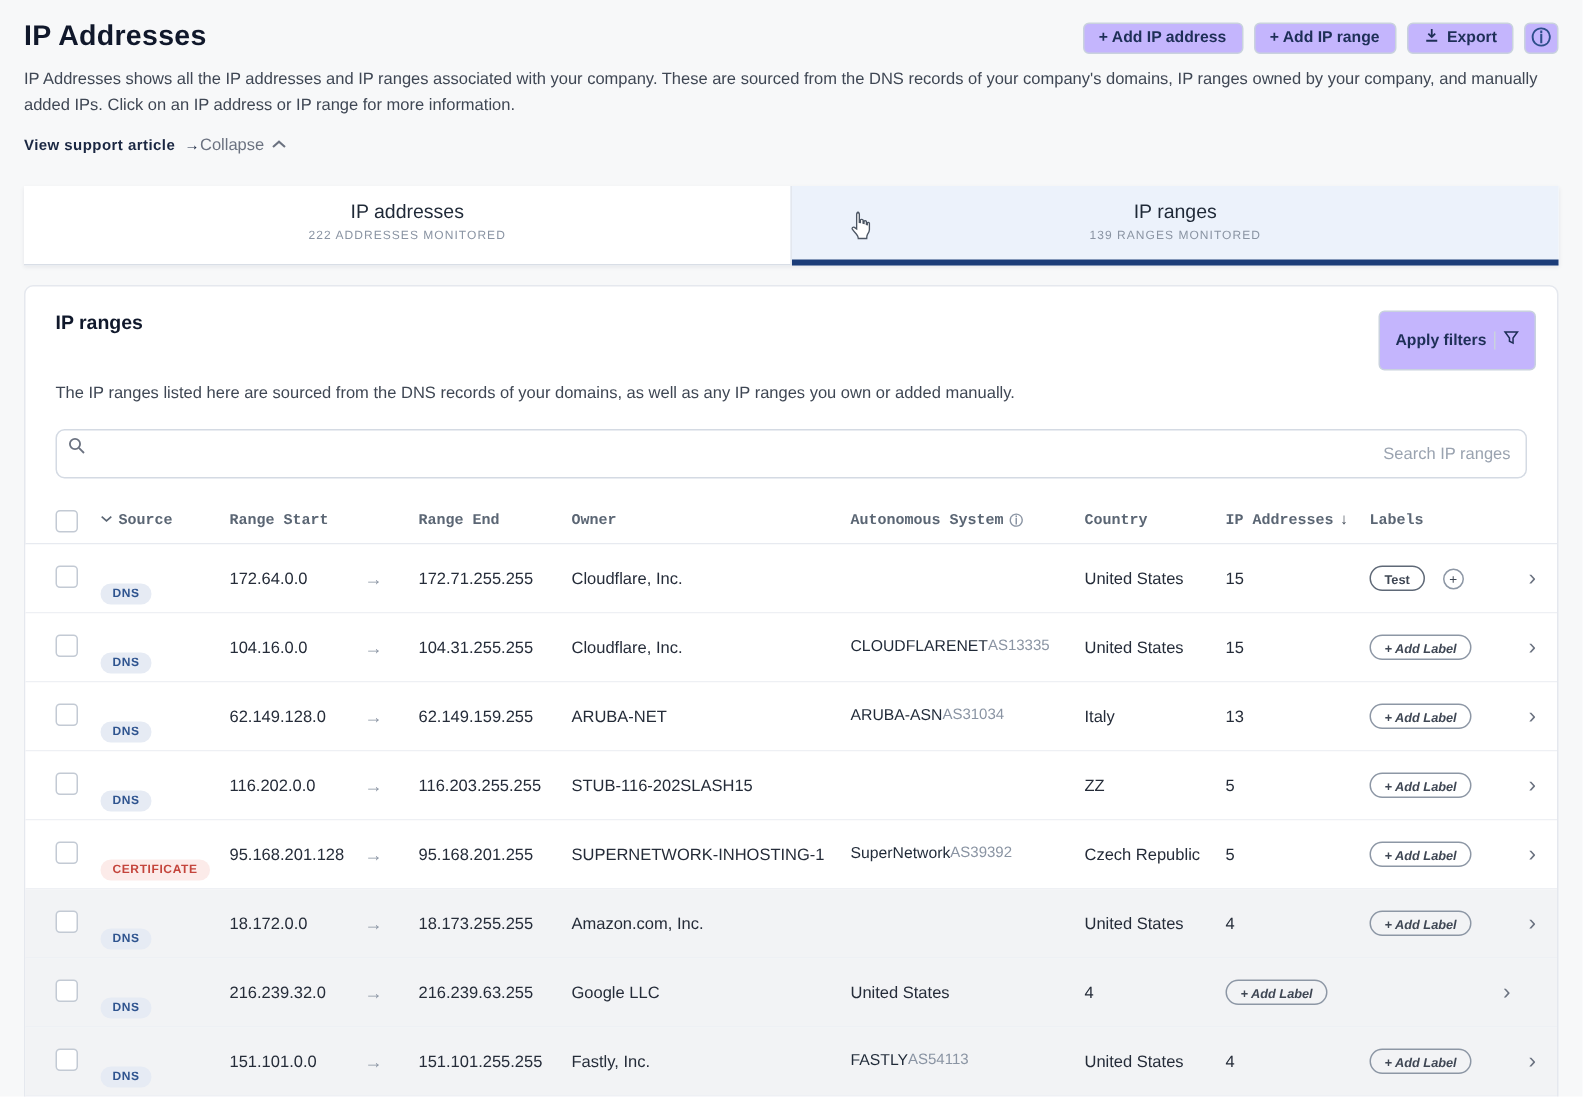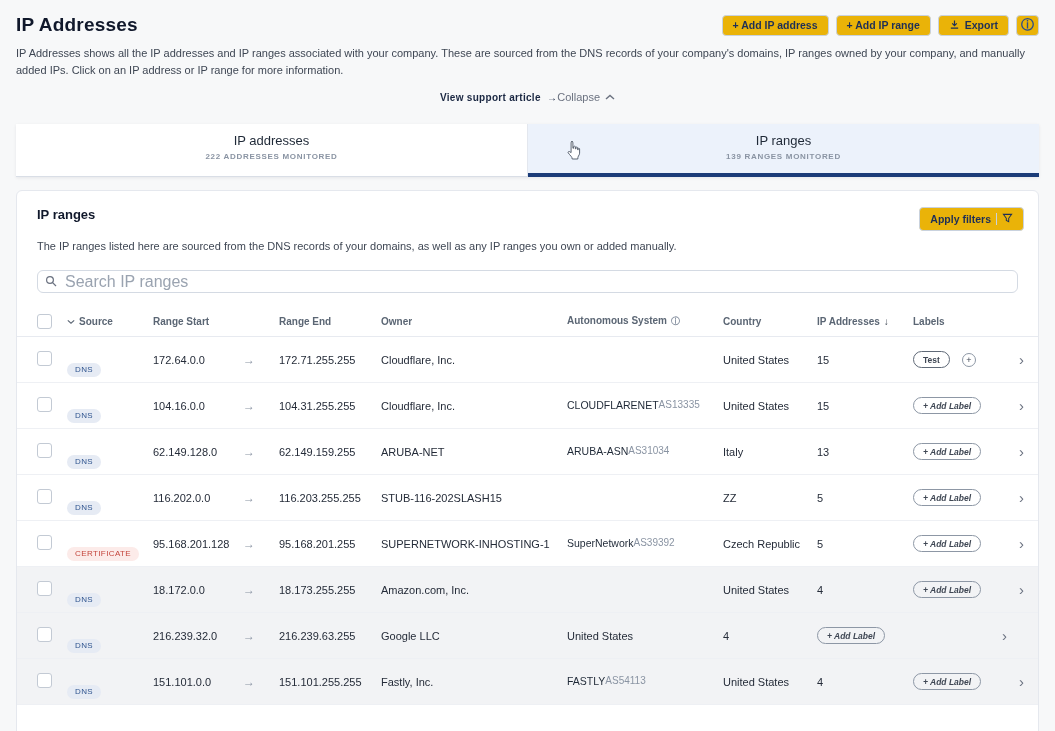--- a/index.html
+++ b/index.html
@@ -9,71 +9,72 @@
     background:#f7f8f9; color:#1d2433;
     overflow:hidden; position:relative;
   }
   
   .top { padding:14px 16px 0 16px; }
   .top-row { display:flex; justify-content:space-between; align-items:center; }
   h1.page-title { font-size:19px; font-weight:700; color:#10182b; letter-spacing:.2px; }
   .top-actions { display:flex; gap:7px; align-items:center; }
   .btn {
     display:inline-flex; align-items:center; gap:5px;
-    background:#eab308; border:1px solid #c9d2de; border-radius:4px;
+    background:#c4b5fd; border:1px solid #c9d2de; border-radius:4px;
     padding:4px 10px; font-size:10.5px; font-weight:700; color:#1e2f57;
     cursor:pointer; height:21px; font-family:inherit;
   }
   .btn.icon-only { width:23px; justify-content:center; padding:0; color:#2c4e8a; font-size:13px; }
   .page-desc { font-size:11px; color:#3f4754; line-height:1.5; margin-top:9px; max-width:1015px; }
-  .links-row { display:flex; justify-content:center; align-items:center; margin-top:13px; }
+  .links-row { display:flex; justify-content:flex-start; align-items:center; margin-top:13px; }
   .support-link { font-size:10px; font-weight:700; color:#1a2742; text-decoration:none; letter-spacing:.3px; cursor:pointer; }
   .collapse-link { font-size:11px; color:#6b7280; text-decoration:none; display:inline-flex; align-items:center; gap:5px; cursor:pointer; }
   
   .tabs { margin:21px 16px 0 16px; display:flex; box-shadow:0 1px 3px rgba(20,30,50,.08); }
   .tab {
     flex:1; height:53px; background:#fff; text-align:center; cursor:pointer;
     border-bottom:1px solid #d9dee6; position:relative; padding-top:9px;
   }
   .tab + .tab { border-left:1px solid #e3e7ee; }
   .tab.active { background:#ecf2fb; }
   .tab.active::after { content:""; position:absolute; left:0; right:0; bottom:-1px; height:4px; background:#1b3c78; }
   .tab-label { font-size:13px; color:#1f2937; }
-  .tab-sub { font-size:8px; letter-spacing:.7px; color:#8a94a3; text-transform:uppercase; margin-top:4px; font-weight:700; }
+  .tab-sub { font-size:8px; letter-spacing:.7px; color:#8a94a3; text-transform:uppercase; margin-top:4px; font-weight:400; }
   
   .panel { margin:13px 16px 0 16px; background:#fff; border:1px solid #e5e8ee; border-radius:6px; min-height:600px; }
   .panel-head { display:flex; justify-content:space-between; align-items:flex-start; padding:16px 14px 0 20px; }
   .panel-title { font-size:13px; font-weight:700; color:#10182b; }
   .panel-desc { font-size:11px; color:#3f4754; margin:9px 20px 0 20px; }
-  .filters-btn { height:24px; }
+  .filters-btn { height:40px; }
   .filters-btn .vdiv { width:1px; height:12px; background:#c9d2de; display:inline-block; }
   
   .search-wrap { position:relative; margin:18px 20px 0 20px; }
   .search-wrap svg { position:absolute; left:8px; top:5px; }
   .search-input {
-    width:100%; height:23px; border:1px solid #d4dae3; border-radius:6px;
-    padding:0 10px 0 27px; font-size:16px; color:#374151; outline:none; background:#fff;
+    width:100%; height:33px; border:1px solid #d4dae3; border-radius:6px;
+    padding:0 10px 0 27px; font-size:11px; color:#374151; outline:none; background:#fff;
     font-family:inherit;
+    text-align:right;
   }
   .search-input::placeholder { color:#9aa3b0; }
   
   .thead, .trow {
     display:grid;
     grid-template-columns:30px 86px 90px 36px 102px 186px 156px 94px 96px 94px 1fr;
     align-items:center; padding:0 14px 0 20px;
   }
   .thead { height:30px; margin-top:14px; border-bottom:1px solid #e7eaf0;
     font-size:10px; color:#5b6674; font-weight:600; }
-  .thead .hcell { display:flex; gap:4px; }
+  .thead .hcell { display:flex; align-items:center; gap:4px;font-family:Liberation Mono, monospace; }
   .trow { height:46px; border-bottom:1px solid #eef0f4; font-size:11px; color:#252c39; background:#fff; cursor:pointer; }
   .trow.shaded { background:#f2f3f5; }
   .checkbox { width:15px; height:15px; border:1.5px solid #c3cad4; border-radius:3px; background:#fff; display:inline-block; cursor:pointer; }
   .badge {
     display:inline-block; padding:2.5px 8px; border-radius:9px;
-    font-size:8px; font-weight:400; letter-spacing:.4px; text-transform:uppercase;margin-top:20px;
+    font-size:8px; font-weight:700; letter-spacing:.4px; text-transform:uppercase;margin-top:20px;
   }
   .badge.dns { background:#e6ebf4; color:#2f548f; }
   .badge.certificate { background:#fcebe9; color:#c4453c; }
   .c-arrow { color:#8a94a3; font-size:12px; }
   .c-as { display:flex; flex-direction:row; line-height:1.25; }
   .as-name { font-size:10.5px; color:#1f2937; }
   .as-number { font-size:10px; color:#8a94a3; }
   .c-labels { display:flex; align-items:center; gap:12px; }
   .label-pill {
     display:inline-flex; align-items:center; justify-content:center;

